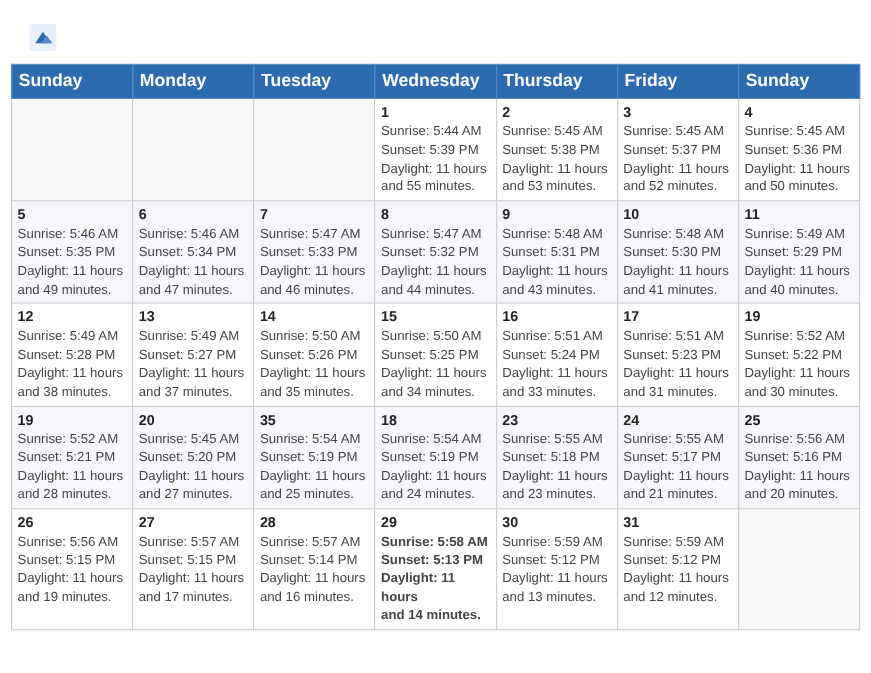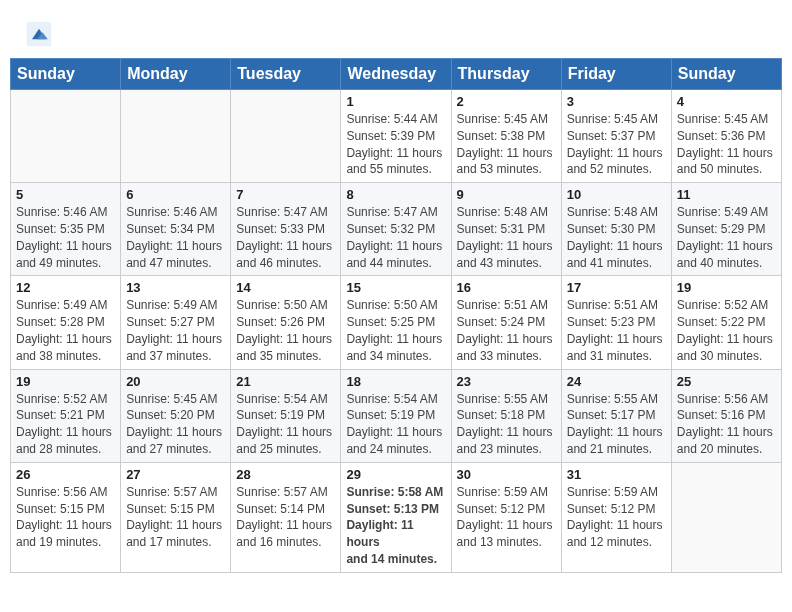--- a/index.html
+++ b/index.html
@@ -265,21 +265,21 @@
 and 28 minutes.</div>
         </td>
         <td>
           <div class="day-num">20</div>
           <div class="day-info" style="white-space: pre-line;">Sunrise: 5:45 AM
 Sunset: 5:20 PM
 Daylight: 11 hours
 and 27 minutes.</div>
         </td>
         <td>
-          <div class="day-num">21</div>
+          <div class="day-num">35</div>
           <div class="day-info" style="white-space: pre-line;">Sunrise: 5:54 AM
 Sunset: 5:19 PM
 Daylight: 11 hours
 and 25 minutes.</div>
         </td>
         <td>
           <div class="day-num">18</div>
           <div class="day-info" style="white-space: pre-line;">Sunrise: 5:54 AM
 Sunset: 5:19 PM
 Daylight: 11 hours

